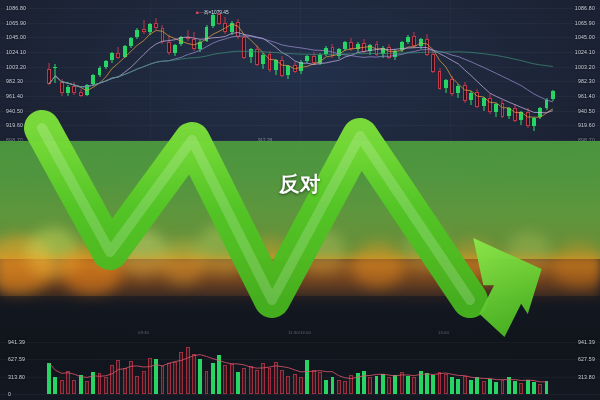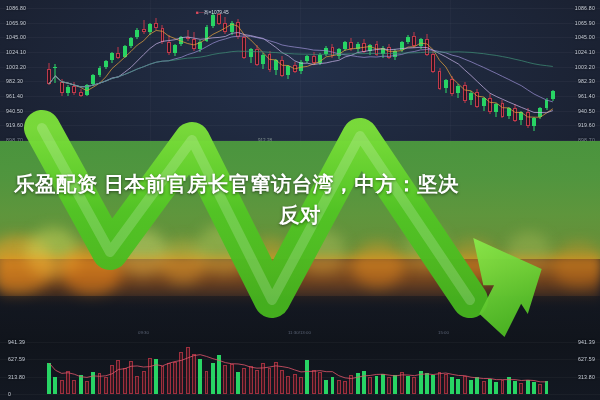--- a/index.html
+++ b/index.html
@@ -522,21 +522,20 @@
 
     <path d="M 42,128 L 110,252 L 192,140 L 272,300 L 360,136 L 470,300" stroke="url(#agrad)" stroke-width="36" stroke-linecap="round" stroke-linejoin="round" fill="none" opacity="0.96"></path>
 
     <polygon points="455,252 530,255 534,302 524,295 521,332 489,320 492,288 482,292" transform="rotate(22 500 292)" fill="url(#agrad2)"></polygon>
     <polygon points="440,262 534,264 500,340" fill="url(#agrad2)" opacity="0"></polygon>
 
     <path d="M 42,128 L 110,252 L 192,140 L 272,300 L 360,136 L 470,300" stroke="rgba(255,255,255,.18)" stroke-width="10" stroke-linecap="round" stroke-linejoin="round" fill="none"></path>
   </svg>
 
   <div class="headline">
-    <span class="l1">乐盈配资 日本前官房长官窜访台湾，中方：坚决</span>
     <span class="l2">反对</span>
   </div>
 
   <div class="vol-pane">
     <div id="vol-grid">
         <div class="gridline" style="top: 10px;"></div>
         <div class="gridline" style="top: 27.3px;"></div>
         <div class="gridline" style="top: 44.7px;"></div>
         <div class="gridline" style="top: 62px;"></div>
       </div>

